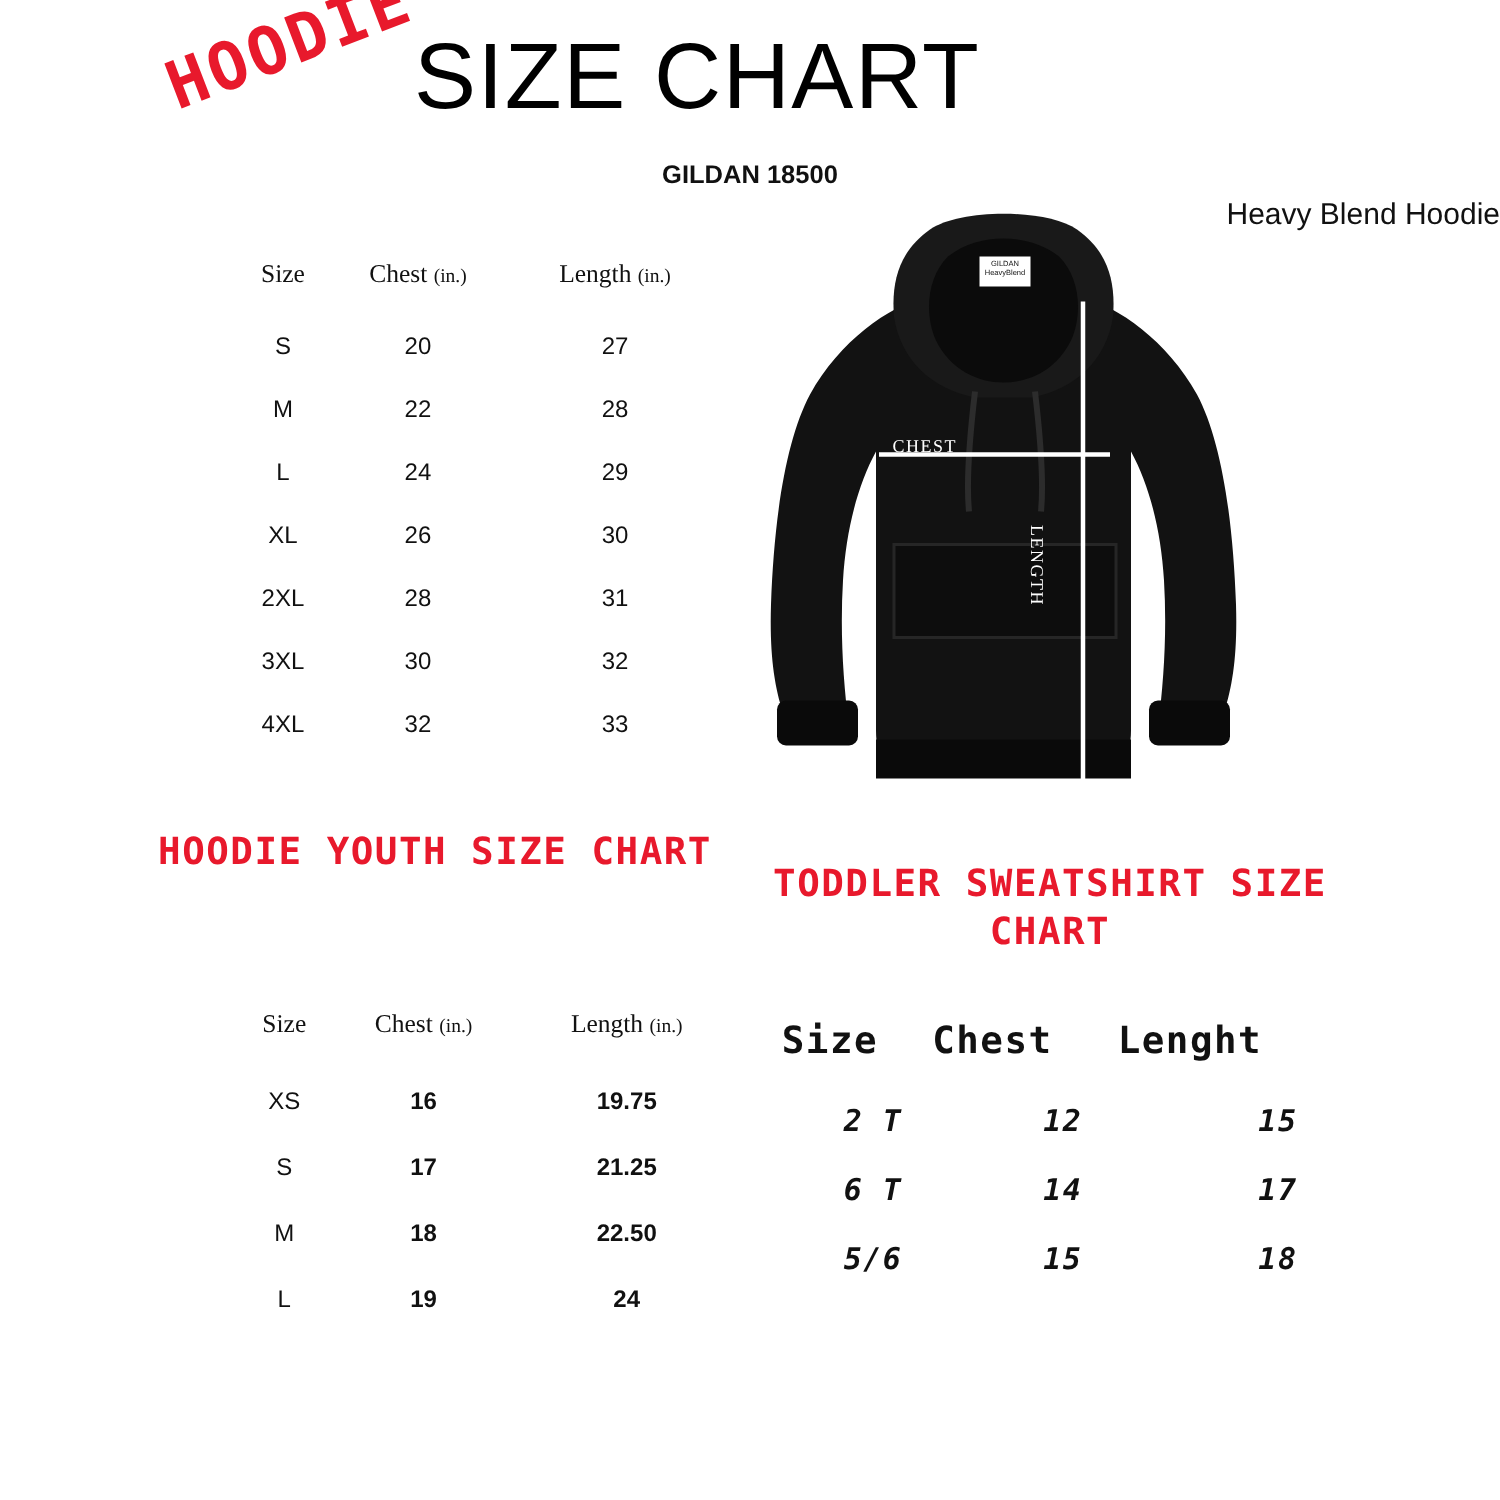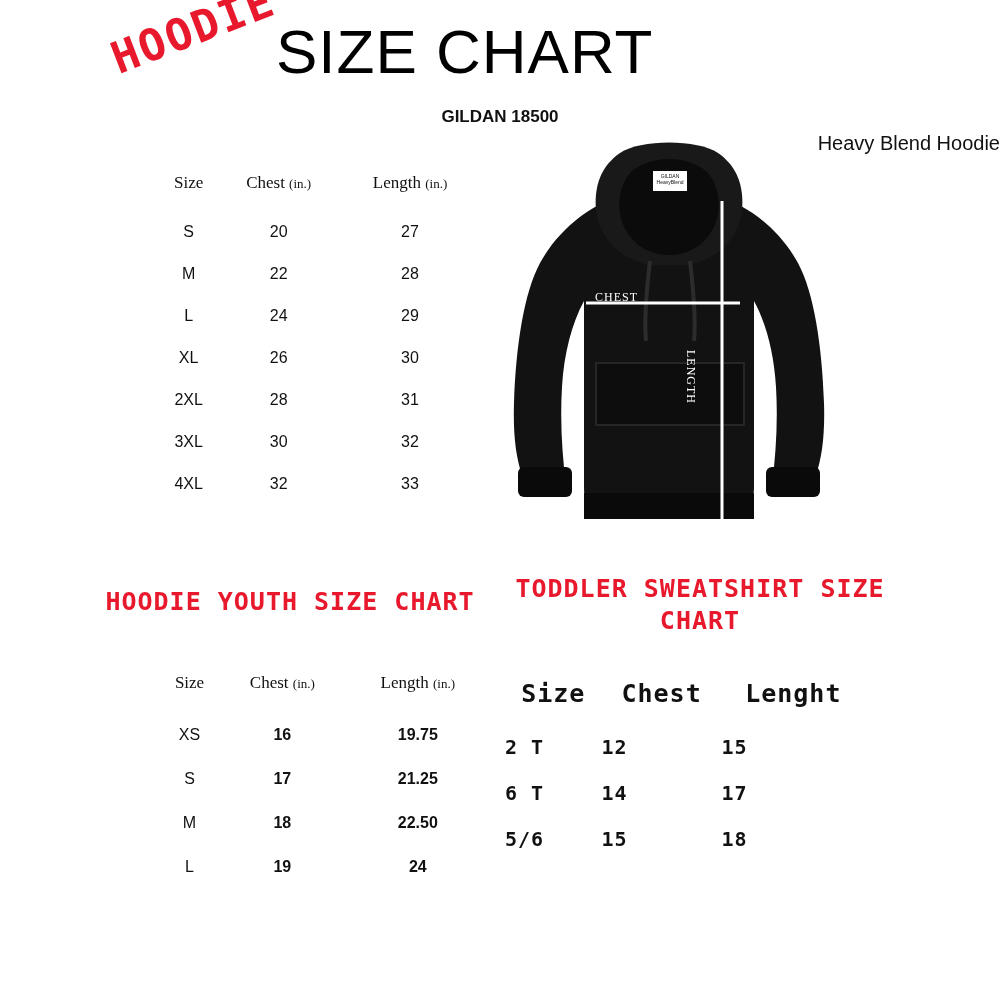--- a/index.html
+++ b/index.html
@@ -143,21 +143,21 @@
     color: #e8192c;
     font-family: "DejaVu Sans Mono", monospace;
     font-weight: 700;
     font-size: 25px;
     letter-spacing: 1px;
     text-align: center;
     line-height: 32px;
   }
   .youth-head {
     left: 95px;
-    top: 586px;
+    top: 552px;
     width: 390px;
   }
   .toddler-head {
     left: 510px;
     top: 573px;
     width: 380px;
   }
 
   
   .youth-table {
@@ -194,25 +194,26 @@
   }
   .toddler-table th {
     font-size: 25px;
     font-weight: 700;
     color: #111;
     padding-bottom: 16px;
     text-align: center;
     letter-spacing: 1px;
   }
   .toddler-table td {
-    text-align: left;
+    text-align: right;
     padding: 11px 0;
     font-size: 20px;
     font-weight: 700;
     letter-spacing: 1px;
+    font-style: italic;
   }
 </style>
 </head>
 <body>
 
 <div class="hoodie-ribbon">HOODIE</div>
 <div class="main-title">SIZE CHART</div>
 <div class="brand-line">GILDAN 18500</div>
 <div class="brand-sub">Heavy Blend Hoodie</div>
 

